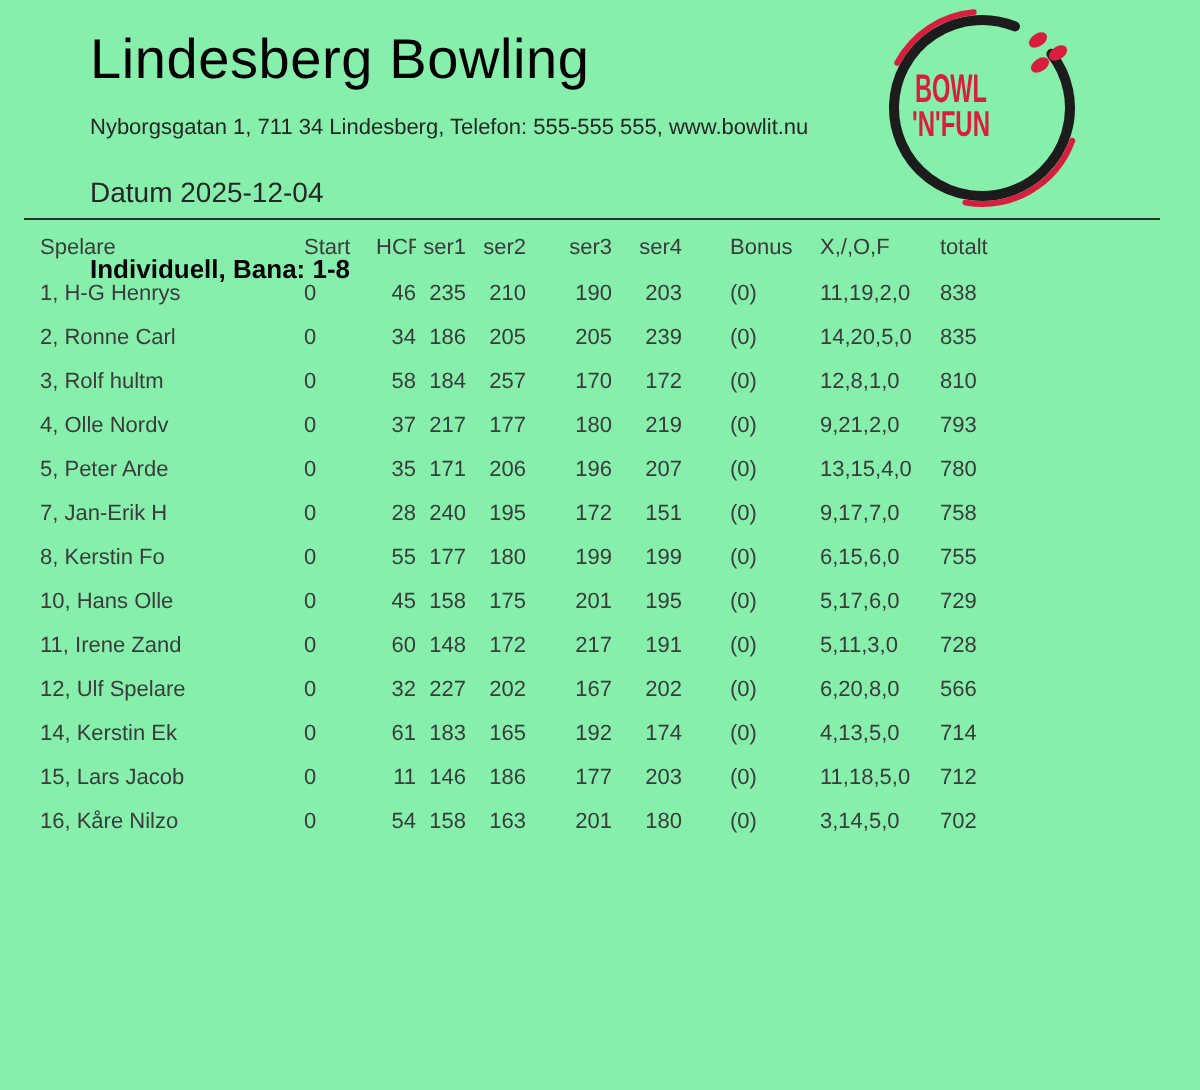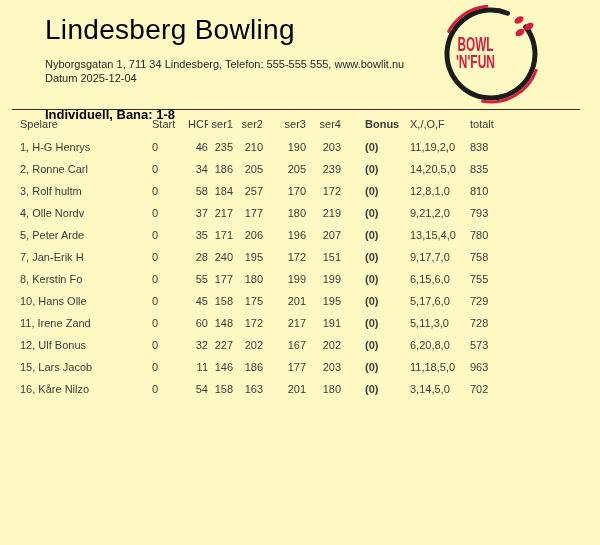--- a/index.html
+++ b/index.html
@@ -1,40 +1,40 @@
 <!DOCTYPE html>
 <html><head>
 <meta charset="utf-8">
 <style>
   html,body{margin:0;padding:0;background:#fff;}
   .page{
-    position:relative;width:600px;height:545px;background:#fef9c3;overflow:hidden;
+    position:relative;width:600px;height:545px;background:#86efac;overflow:hidden;
     font-family:"Liberation Sans",sans-serif;color:#000;
   }
   .letterhead{position:absolute;left:45px;top:15px;}
   .title{font-size:28px;font-weight:400;color:#000;letter-spacing:.3px;line-height:1.1;}
   .address{font-size:11px;color:#262626;margin-top:12px;}
-  .datum{font-size:11px;color:#262626;margin-top:2px;}
+  .datum{font-size:14px;color:#262626;margin-top:18px;}
   .subtitle{font-size:13px;color:#000;margin-top:23px;font-weight:bold;}
   .logo{position:absolute;left:438px;top:0;width:112px;height:106px;}
   .divider{position:absolute;left:12px;top:109px;width:568px;height:0;border-top:1.6px solid #2e2e2e;}
   table.results{
     position:absolute;left:12px;top:111px;width:576px;
     border-collapse:collapse;table-layout:fixed;
     font-size:11px;color:#3b3b3b;
   }
   .results th,.results td{
     padding:0;font-weight:400;text-align:left;white-space:nowrap;
     height:22px;vertical-align:middle;overflow:hidden;
   }
   .results thead th{height:25px;}
   .results th:first-child,.results td:first-child{padding-left:8px;}
   .results th:nth-child(n+3):nth-child(-n+7),
   .results td:nth-child(n+3):nth-child(-n+7){text-align:right;}
-  .results th:nth-child(8),.results td:nth-child(8){padding-left:24px;font-weight:bold;}
+  .results th:nth-child(8),.results td:nth-child(8){padding-left:24px;}
 </style>
 </head>
 <body>
 
 <div class="page">
 
   <div class="letterhead">
     <div class="title">Lindesberg Bowling</div>
     <div class="address">Nyborgsgatan 1, 711 34 Lindesberg, Telefon: 555-555 555, www.bowlit.nu</div>
     <div class="datum">Datum 2025-12-04</div>
@@ -186,42 +186,54 @@
           <td>60</td>
           <td>148</td>
           <td>172</td>
           <td>217</td>
           <td>191</td>
           <td>(0)</td>
           <td>5,11,3,0</td>
           <td>728</td>
         </tr>
         <tr>
-          <td>12, Ulf Bonus</td>
+          <td>12, Ulf Spelare</td>
           <td>0</td>
           <td>32</td>
           <td>227</td>
           <td>202</td>
           <td>167</td>
           <td>202</td>
           <td>(0)</td>
           <td>6,20,8,0</td>
-          <td>573</td>
+          <td>566</td>
+        </tr>
+        <tr>
+          <td>14, Kerstin Ek</td>
+          <td>0</td>
+          <td>61</td>
+          <td>183</td>
+          <td>165</td>
+          <td>192</td>
+          <td>174</td>
+          <td>(0)</td>
+          <td>4,13,5,0</td>
+          <td>714</td>
         </tr>
         <tr>
           <td>15, Lars Jacob</td>
           <td>0</td>
           <td>11</td>
           <td>146</td>
           <td>186</td>
           <td>177</td>
           <td>203</td>
           <td>(0)</td>
           <td>11,18,5,0</td>
-          <td>963</td>
+          <td>712</td>
         </tr>
         <tr>
           <td>16, Kåre Nilzo</td>
           <td>0</td>
           <td>54</td>
           <td>158</td>
           <td>163</td>
           <td>201</td>
           <td>180</td>
           <td>(0)</td>

